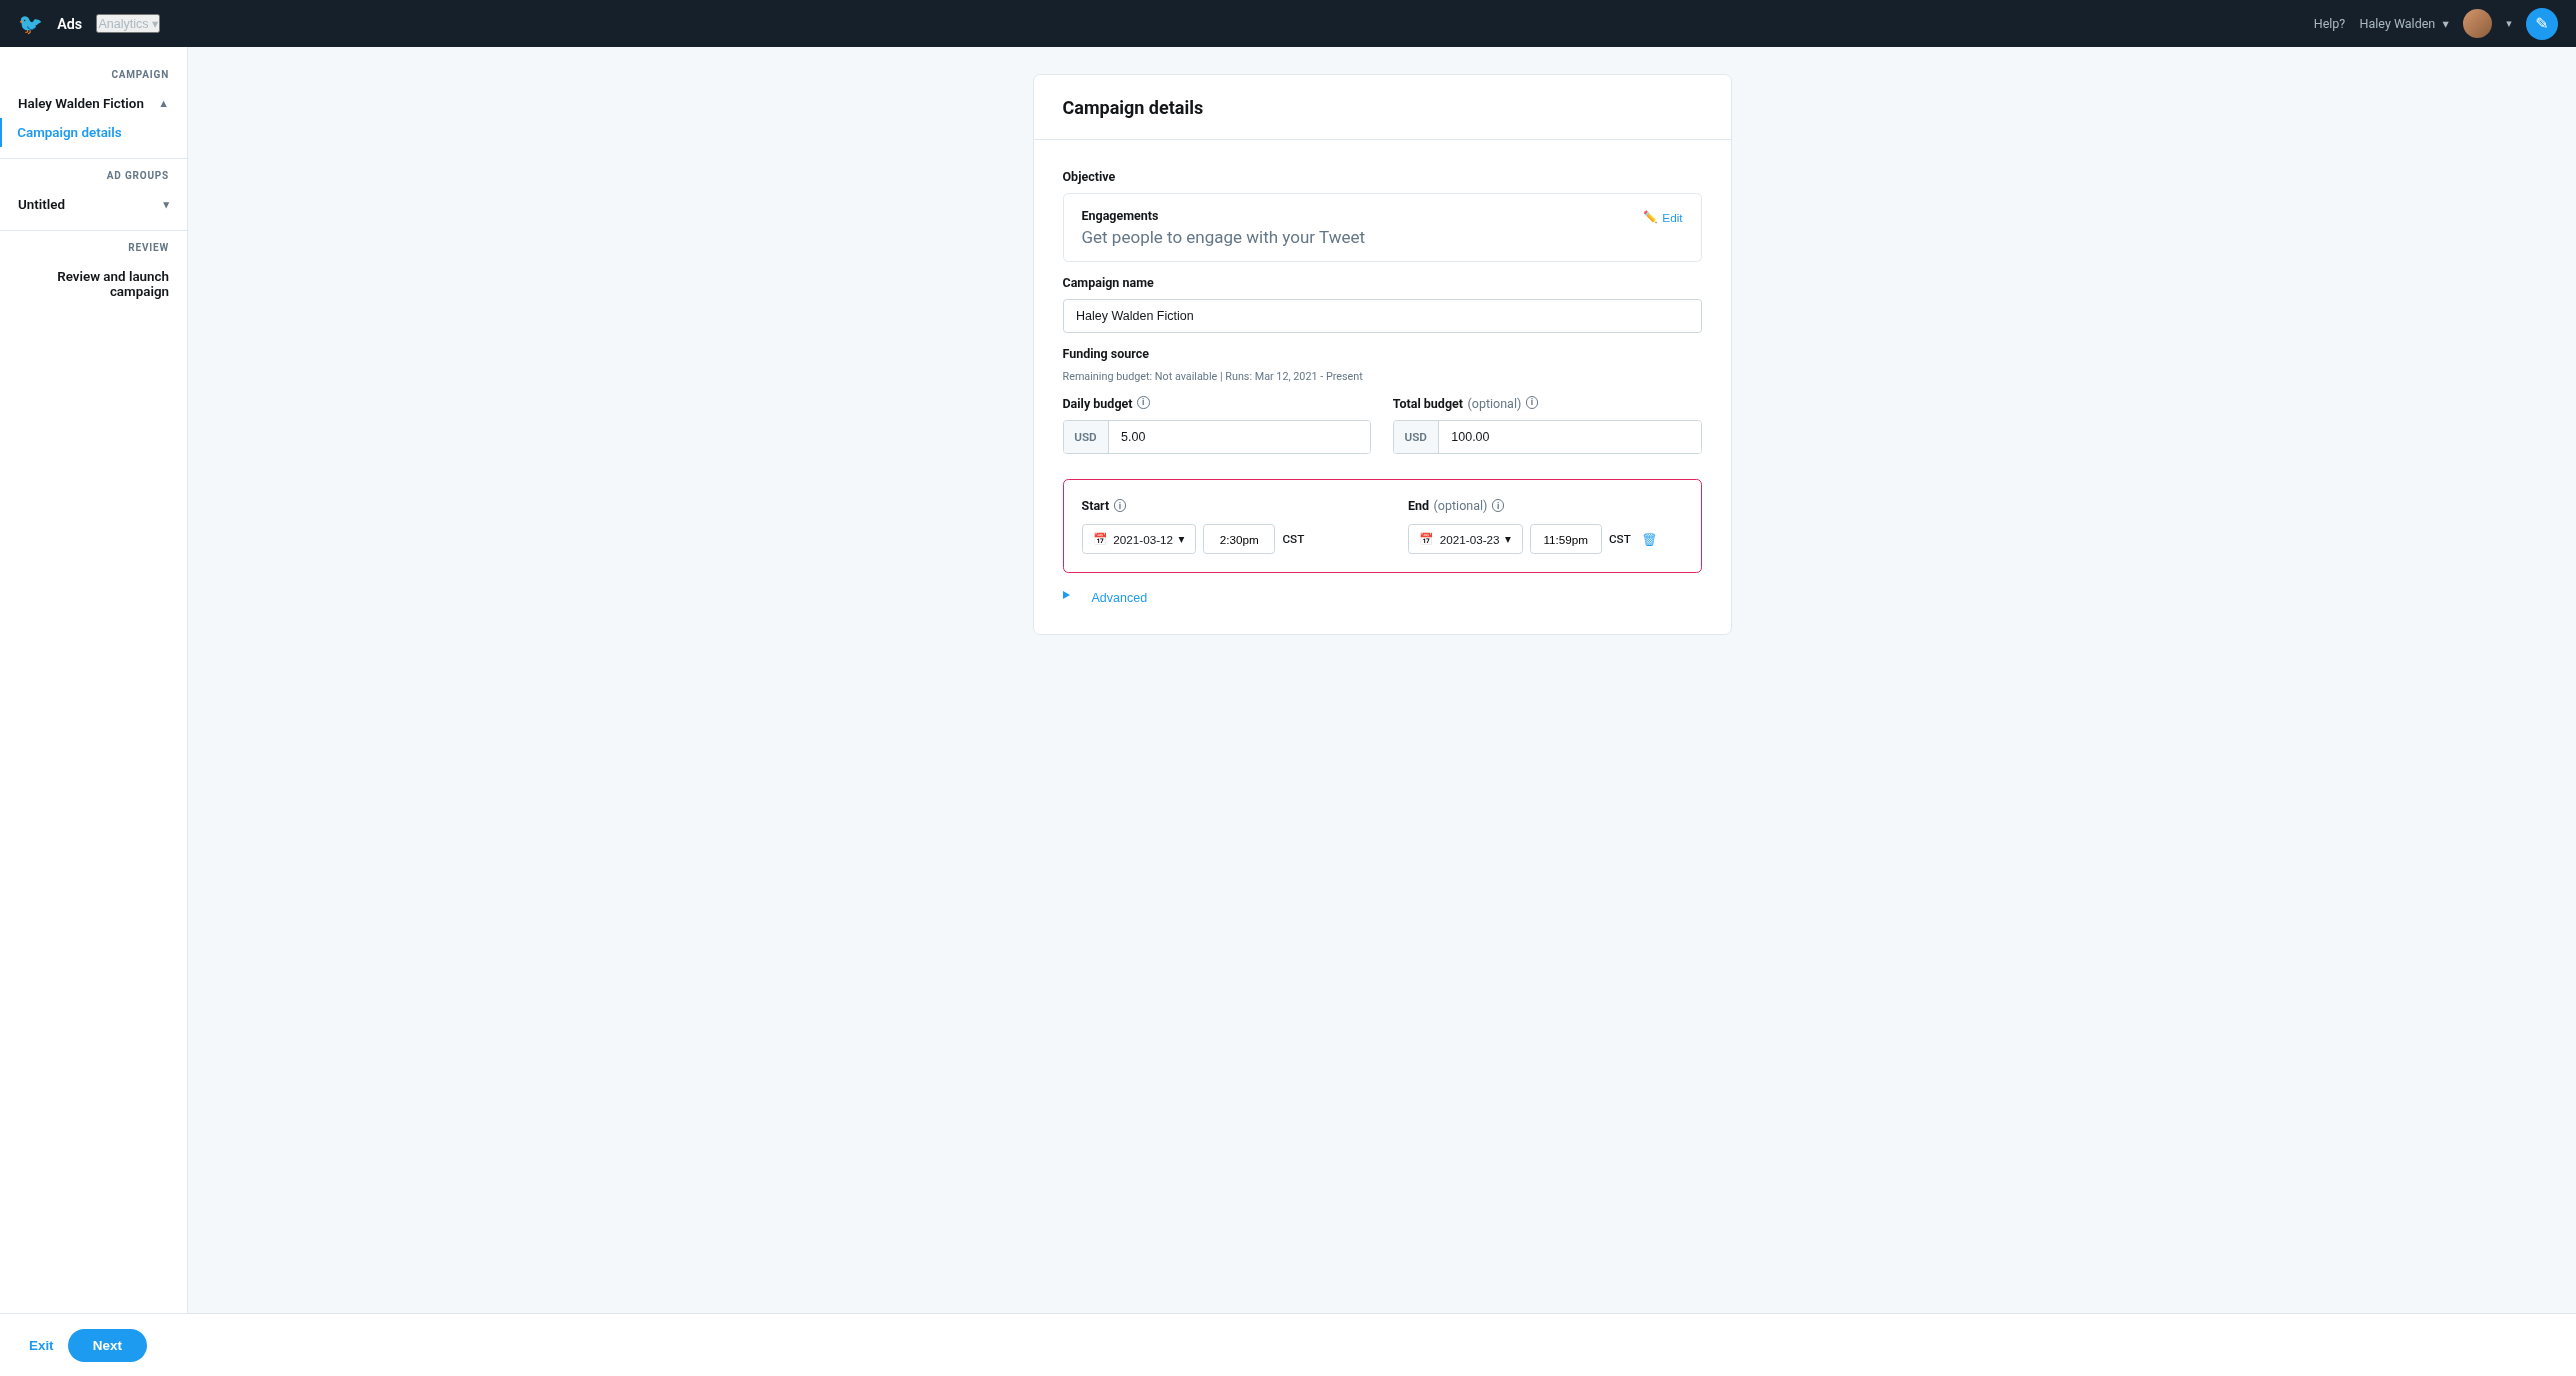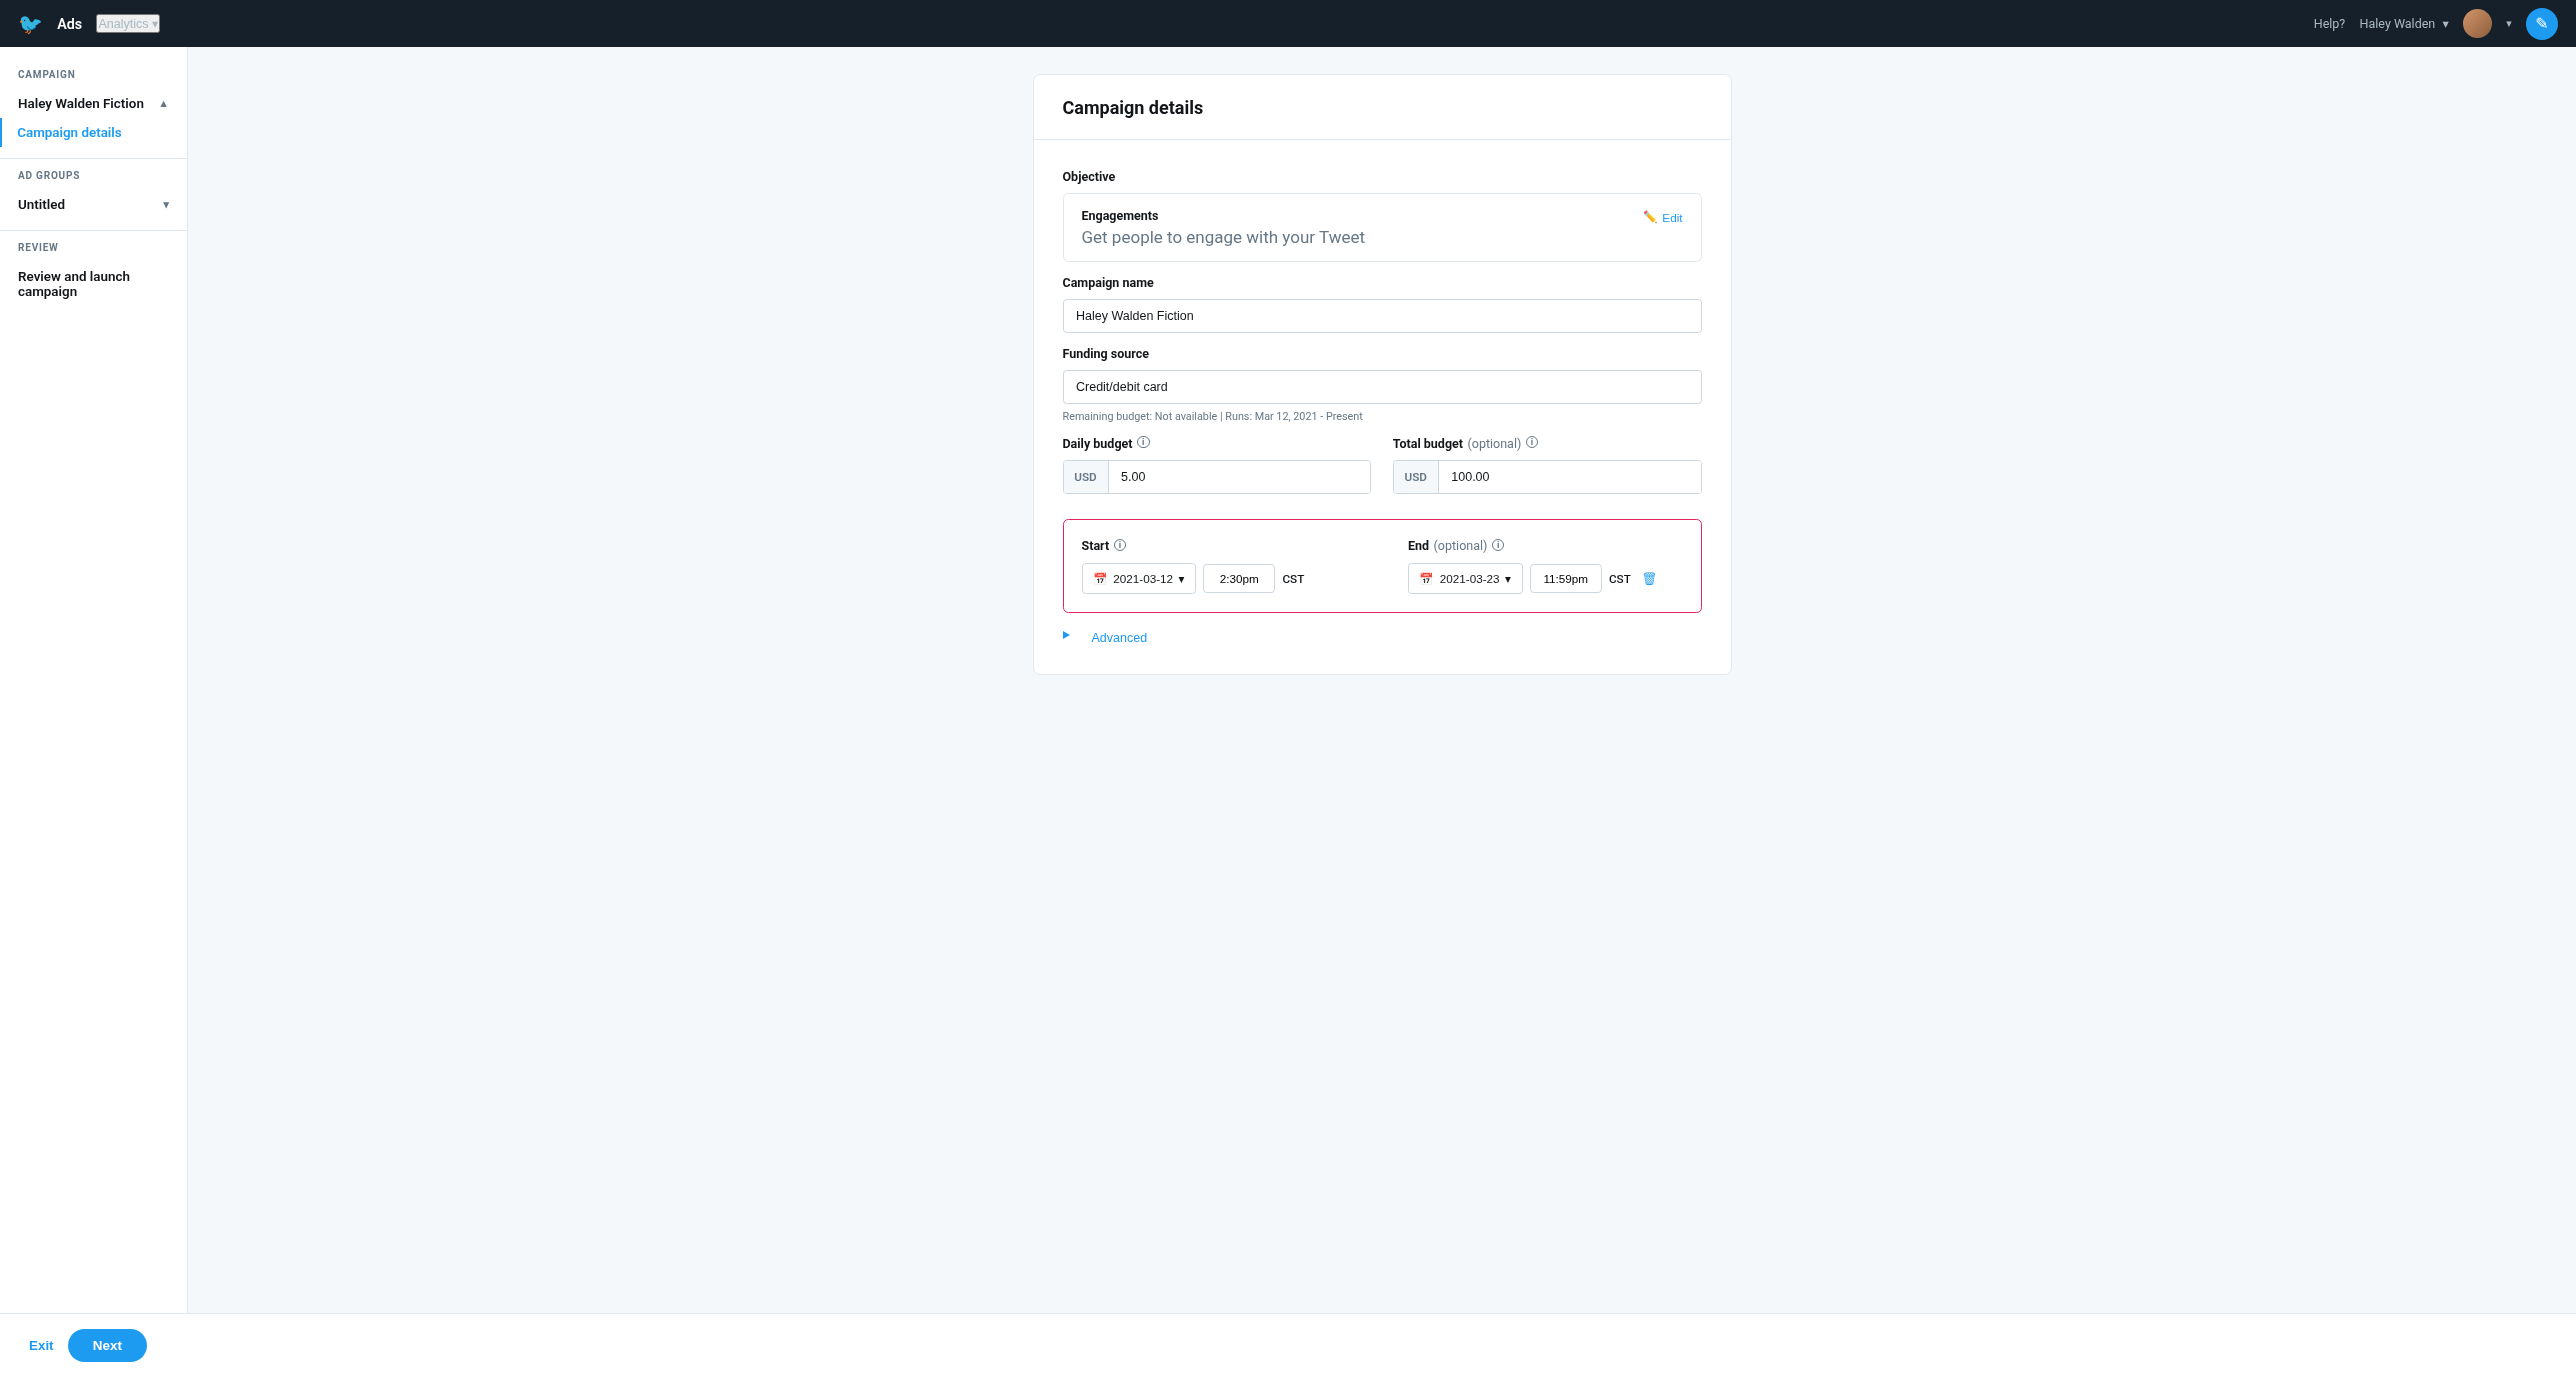--- a/index.html
+++ b/index.html
@@ -42,20 +42,21 @@
     .layout { display: flex; height: calc(100vh - 47px); }
 
     
     .sidebar {
       width: 188px;
       background: white;
       border-right: 0.9px solid #e1e8ed;
       padding: 21.5px 0;
       flex-shrink: 0;
       overflow-y: auto;
+      text-align: right;
     }
     .sidebar-section-label {
       font-size: 10px;
       font-weight: 700;
       color: #657786;
       text-transform: uppercase;
       letter-spacing: 0.08em;
       padding: 0 18px 9px;
     }
     .sidebar-item {
@@ -358,21 +359,20 @@
           </div>
         </div>
 
         <div class="form-section">
           <label class="form-label">Campaign name</label>
           <input type="text" class="text-input" value="Haley Walden Fiction" style="">
         </div>
 
         <div class="form-section">
           <label class="form-label">Funding source</label>
-          <input type="text" class="text-input" value="Credit/debit card" style="">
           <div class="funding-info">Remaining budget: Not available | Runs: Mar 12, 2021 - Present</div>
         </div>
 
         <div class="budget-row">
           <div class="budget-group">
             <div class="budget-label">
               <span>Daily budget</span>
               <span class="info-icon">i</span>
             </div>
             <div class="budget-input-row">

